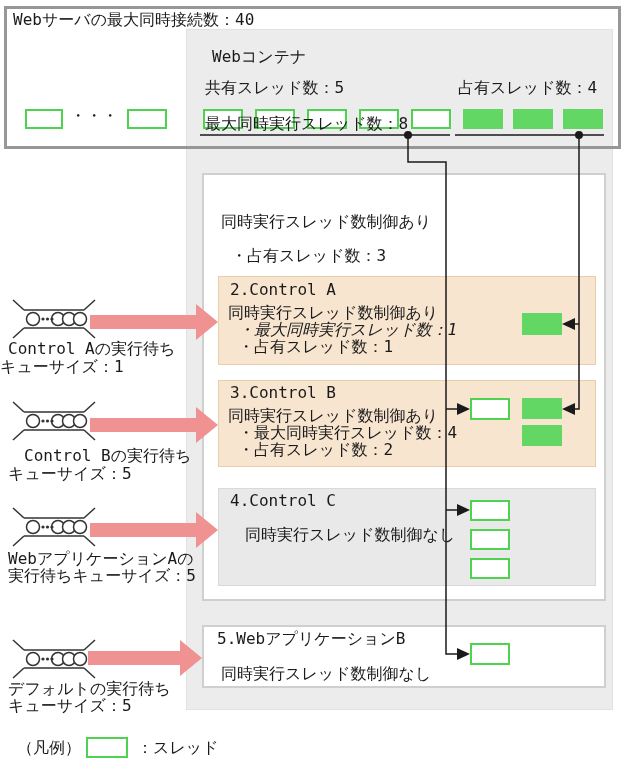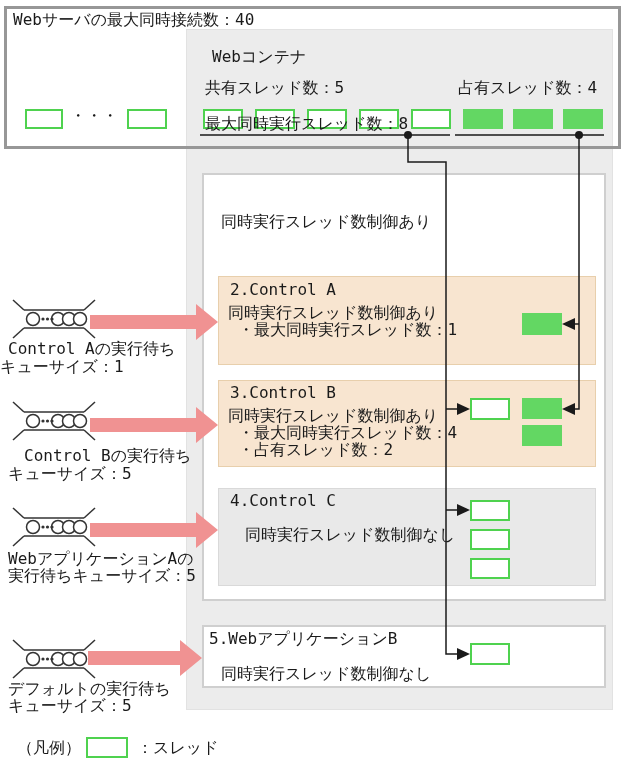--- a/index.html
+++ b/index.html
@@ -48,45 +48,47 @@
   <div class="thread" style="left:307px;top:109px;"></div>
   <div class="thread" style="left:359px;top:109px;"></div>
   <div class="thread" style="left:411px;top:109px;"></div>
 
   <div class="thread filled" style="left:463px;top:109px;"></div>
   <div class="thread filled" style="left:513px;top:109px;"></div>
   <div class="thread filled" style="left:563px;top:109px;"></div>
 
   <div class="box app-box" style="left:202px;top:173px;width:404px;height:428px;z-index:10;"></div>
   <div class="t z13" style="left:221px;top:214px;">同時実行スレッド数制御あり</div>
+  <div class="t z13" style="left:231px;top:248px;">・占有スレッド数：3</div>
 
   <div class="box ctrl-beige" style="left:218px;top:276px;width:378px;height:89px;z-index:11;"></div>
   <div class="t z13" style="left:230px;top:282px;">2.Control A</div>
   <div class="t z13" style="left:228px;top:305px;">同時実行スレッド数制御あり</div>
-  <div class="t z13" style="left:238px;top:322px;">・最大同時実行スレッド数：1</div>
+  <div class="t z13" style="left:238px;top:322px;font-style:italic;">・最大同時実行スレッド数：1</div>
+  <div class="t z13" style="left:238px;top:339px;">・占有スレッド数：1</div>
   <div class="thread filled" style="left:522px;top:313px;height:22px;"></div>
 
   <div class="box ctrl-beige" style="left:218px;top:380px;width:378px;height:87px;z-index:11;"></div>
   <div class="t z13" style="left:230px;top:385px;">3.Control B</div>
   <div class="t z13" style="left:228px;top:408px;">同時実行スレッド数制御あり</div>
   <div class="t z13" style="left:238px;top:425px;">・最大同時実行スレッド数：4</div>
   <div class="t z13" style="left:238px;top:442px;">・占有スレッド数：2</div>
   <div class="thread" style="left:470px;top:398px;height:22px;"></div>
   <div class="thread filled" style="left:522px;top:398px;height:21px;"></div>
   <div class="thread filled" style="left:522px;top:425px;height:21px;"></div>
 
   <div class="box ctrl-gray" style="left:218px;top:488px;width:378px;height:98px;z-index:11;"></div>
   <div class="t z13" style="left:230px;top:493px;">4.Control C</div>
   <div class="t z13" style="left:245px;top:527px;">同時実行スレッド数制御なし</div>
   <div class="thread" style="left:470px;top:500px;height:21px;"></div>
   <div class="thread" style="left:470px;top:529px;height:21px;"></div>
   <div class="thread" style="left:470px;top:558px;height:21px;"></div>
 
   <div class="box app-box" style="left:202px;top:625px;width:404px;height:63px;z-index:10;"></div>
-  <div class="t z13" style="left:209px;top:631px;">5.WebアプリケーションB</div>
+  <div class="t z13" style="left:217px;top:631px;">5.WebアプリケーションB</div>
   <div class="t z13" style="left:221px;top:666px;">同時実行スレッド数制御なし</div>
   <div class="thread" style="left:470px;top:643px;height:22px;"></div>
 
   <svg class="icon-abs" style="left:12px;top:296px;" width="84" height="46" viewBox="0 0 84 46">
     <g stroke="#333" stroke-width="1.5" fill="none">
       <line x1="12" y1="14" x2="72" y2="14"></line>
         <line x1="12" y1="32" x2="72" y2="32"></line>
       <line x1="12" y1="14" x2="1" y2="4"></line>
         <line x1="12" y1="32" x2="1" y2="42"></line>
       <line x1="72" y1="14" x2="83" y2="4"></line>

